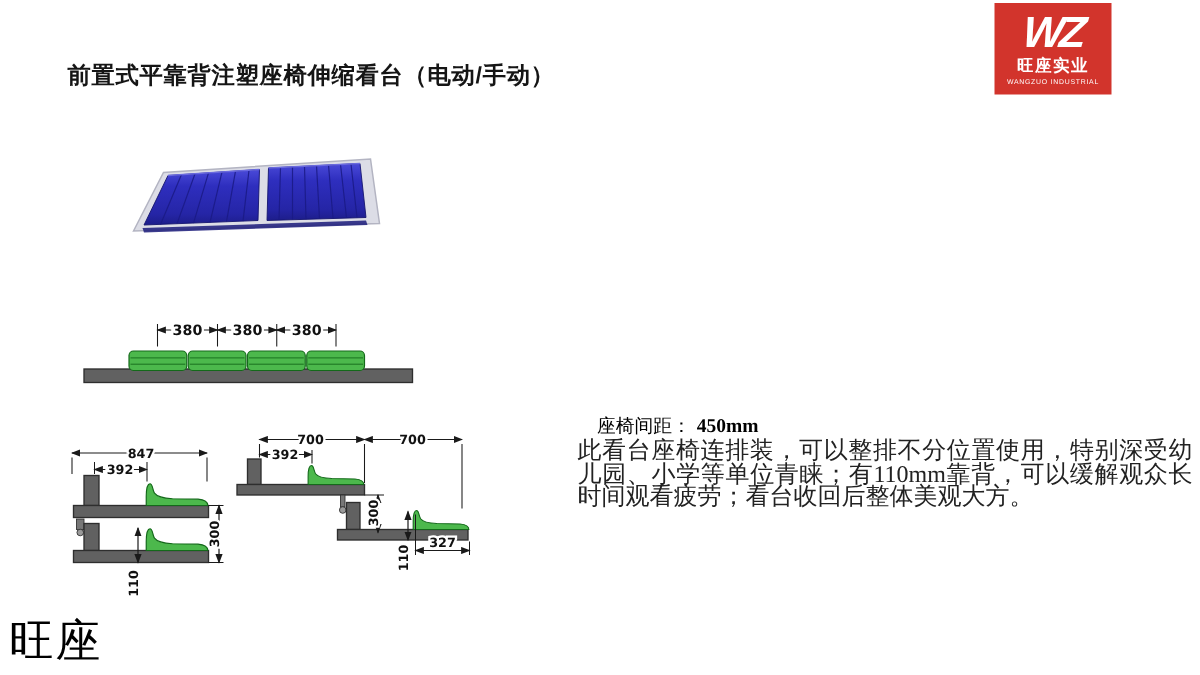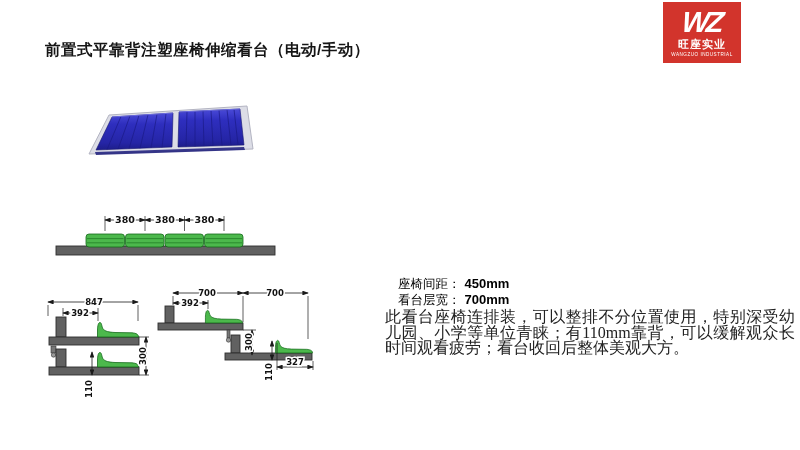--- a/index.html
+++ b/index.html
@@ -37,21 +37,21 @@
   .dimtext{font-family:"DejaVu Sans",sans-serif;font-weight:bold;fill:#111;
     paint-order:stroke;stroke:#fff;stroke-width:3px;}
   .ft{font-size:9.5px;} .st{font-size:8.5px;}
   .arrowhead{fill:var(--dim-ink);}
 
   
   .specs{position:absolute;left:385px;top:276px;width:410px;}
   .specs .heading{font-weight:bold;font-size:13px;color:#111;margin-bottom:11px;}
   .spec-row{margin-left:13px;line-height:16px;font-size:12.5px;}
   .spec-row .lbl{font-family:Liberation Serif, serif;color:#000000;}
-  .spec-row .val{font-weight:bold;font-size:13px;color:#000;margin-left:4px;}
+  .spec-row .val{font-weight:bold;font-size:13px;color:#000;margin-left:4px;font-family:Liberation Serif, serif;}
   .specs .desc{margin-top:1px;font-family:"Liberation Serif",serif;font-size:16px;
     line-height:15.5px;color:#222;text-align:justify;}
 
   .brand-footer{position:absolute;left:6px;top:407px;font-size:30px;color:#000;
     font-weight:500;letter-spacing:1px;}
 </style>
 </head>
 <body>
 
 <div class="slide">
@@ -217,20 +217,18 @@
       <line x1="158" y1="78" x2="158" y2="87" class="ext"></line>
       <line x1="122" y1="84" x2="158" y2="84" class="dim" marker-start="url(#aS2)" marker-end="url(#aS2)"></line>
       <text x="140" y="81.5" text-anchor="middle" class="dimtext st">327</text>
     </svg>
   </div>
 
   <div class="specs">
     <div class="spec-row">
       <span class="lbl">座椅间距：</span><span class="val">450mm</span>
     </div>
-    <div class="spec-row">
-      <span class="lbl">看台层宽：</span><span class="val">700mm</span>
-    </div>
     <div class="desc">此看台座椅连排装，可以整排不分位置使用，特别深受幼儿园、小学等单位青睐；有110mm靠背，可以缓解观众长时间观看疲劳；看台收回后整体美观大方。</div>
   </div>
 
+  <div class="brand-footer">旺座</div>
 
 </div>
 
 </body></html>

